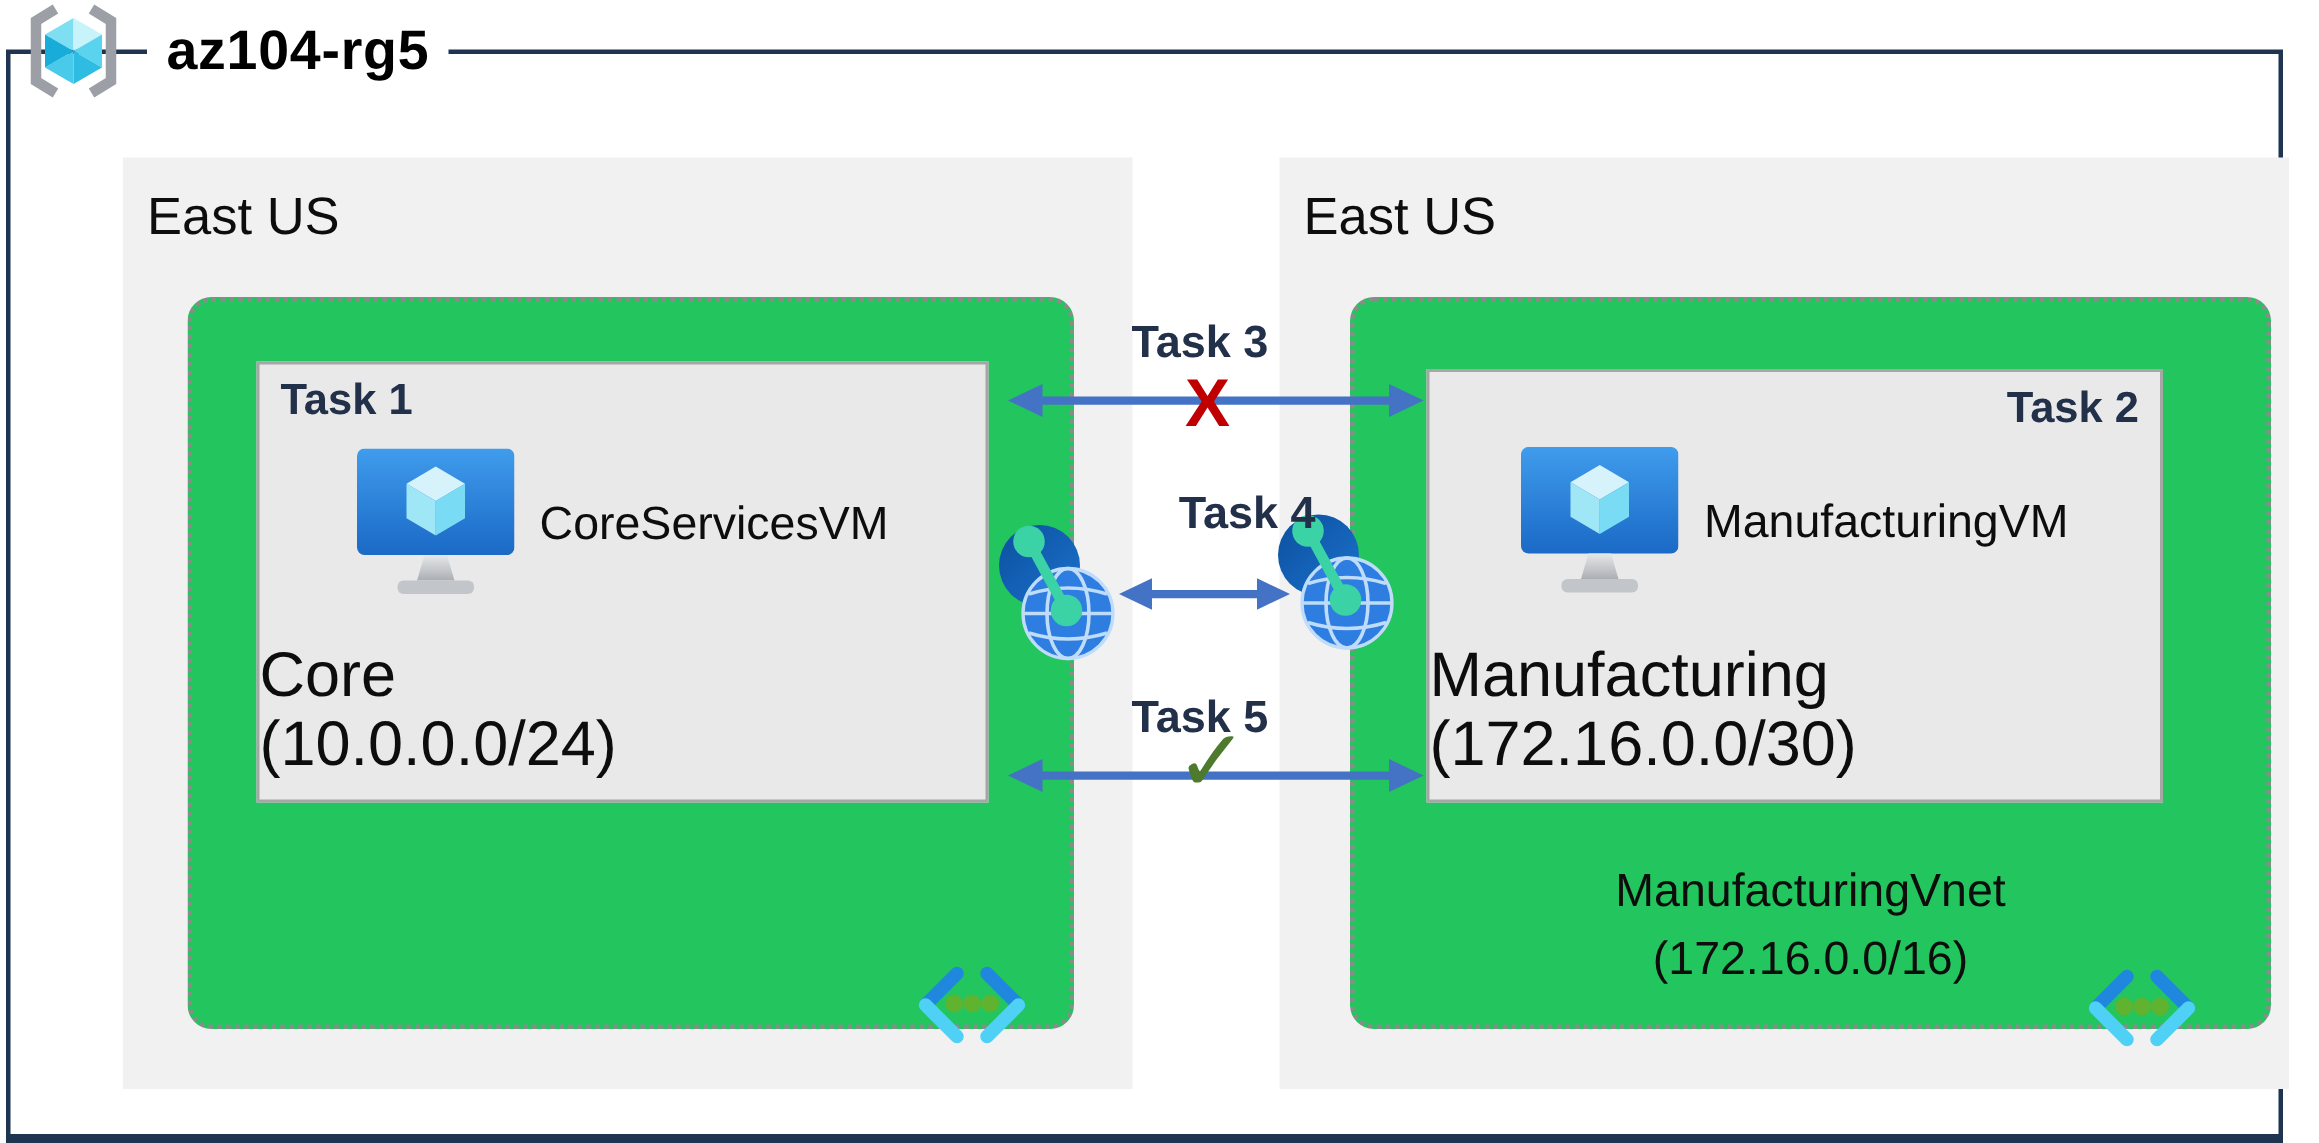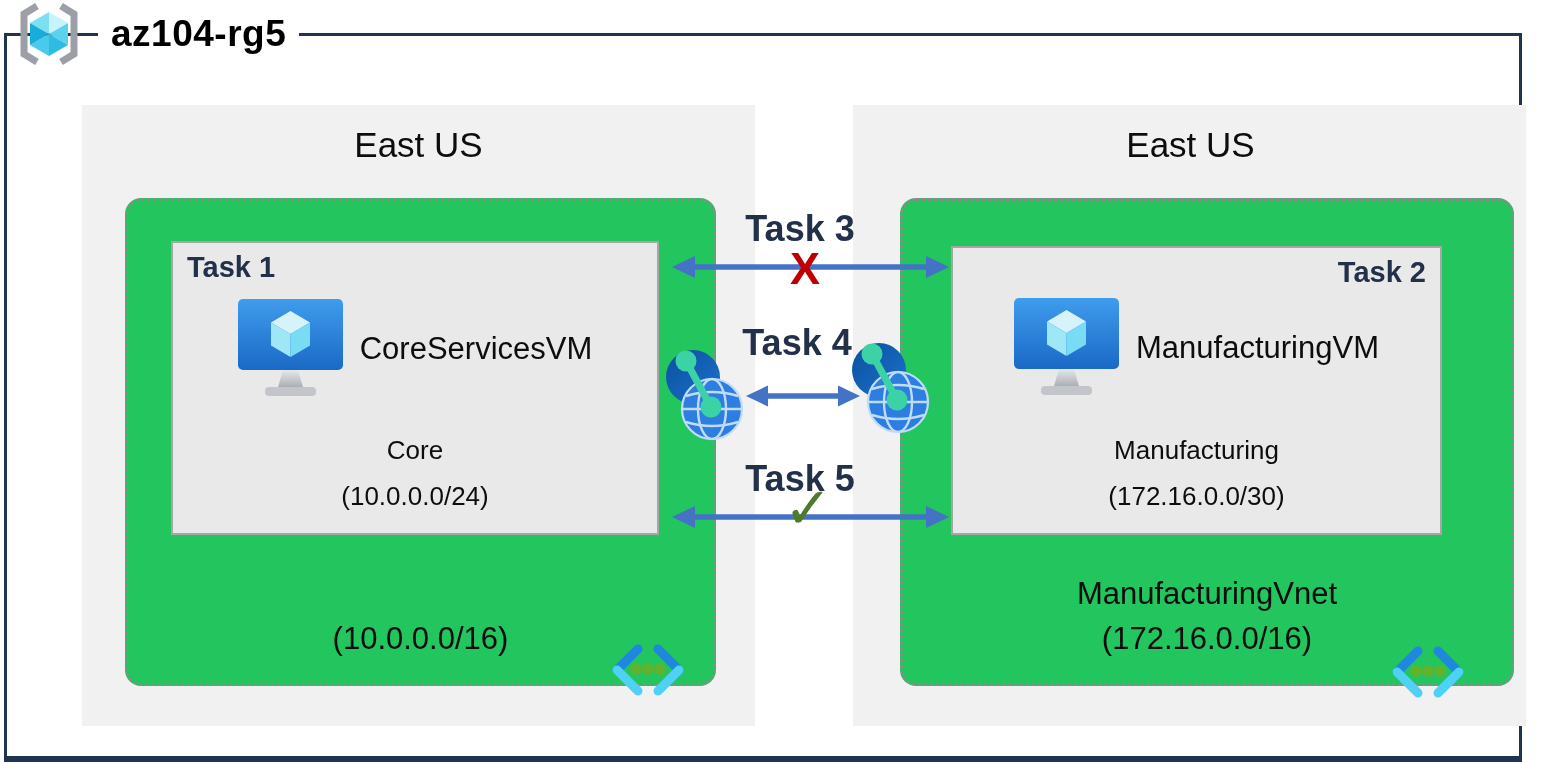--- a/index.html
+++ b/index.html
@@ -10,50 +10,50 @@
   
   .rg-frame{position:absolute;left:4px;top:33px;right:4px;bottom:0;
     border:3px solid #1F3450;border-bottom-width:6px;}
   .rg-icon{position:absolute;left:6px;top:0;z-index:6;}
   .rg-title{position:absolute;left:98px;top:10px;z-index:5;background:#fff;
     padding:0 13px;font-size:37px;font-weight:bold;line-height:48px;color:#000;letter-spacing:.5px;}
   
   .region{position:absolute;top:105px;height:621px;background:#F1F1F2;}
   .region.left{left:82px;width:673px;}
   .region.right{left:853px;width:675px;}
-  .region-title{position:absolute;top:16px;left:0;right:0;text-align:center;
+  .region-title{position:absolute;top:16px;left:16px;right:0;text-align:left;
     font-size:35px;line-height:48px;color:#0d0d0d;}
   
   .vnet{position:absolute;background:#22c55e;border:3px dotted #8B8B8B;border-radius:16px;}
   .vnet.left{left:125px;top:198px;width:585px;height:482px;}
   .vnet.right{left:900px;top:198px;width:608px;height:482px;}
   
   .subnet{position:absolute;background:#E9E9EA;border:2px solid #A6A6A6;}
   .subnet.left{left:43px;top:40px;width:484px;height:290px;}
   .subnet.right{left:48px;top:45px;width:487px;height:285px;}
   .task-label{position:absolute;top:5px;font-size:29px;font-weight:bold;color:#22304A;line-height:38px;}
   .task-label.tl-left{left:14px;}
   .task-label.tl-right{right:14px;margin-left:27px;}
   .vm-row{position:absolute;left:0;right:0;display:flex;align-items:center;justify-content:center;gap:17px;}
   .vm-row.left{top:56px;}
   .vm-row.right{top:50px;}
   .vm-name{font-size:31px;color:#0d0d0d;}
-  .subnet-name{position:absolute;left:0;right:0;bottom:14px;text-align:center;
-    font-size:26px;line-height:46px;color:#0d0d0d;}
+  .subnet-name{position:absolute;left:0;right:0;bottom:14px;
+    font-size:42px;line-height:46px;color:#0d0d0d;}
   .vnet-name{position:absolute;left:0;right:0;bottom:22px;text-align:center;
     font-size:31px;line-height:45px;color:#0d0d0d;}
   .vnet-badge{position:absolute;z-index:7;}
   .vnet-badge.left{left:610px;top:644px;}
   .vnet-badge.right{left:1390px;top:646px;}
   
   .overlay{position:absolute;left:0;top:0;width:1546px;height:762px;z-index:8;pointer-events:none;}
-  .conn-label{position:absolute;width:160px;text-align:center;font-size:36px;font-weight:bold;
+  .conn-label{position:absolute;width:160px;text-align:center;font-size:30px;font-weight:bold;
     color:#22304A;line-height:36px;z-index:9;}
   #task3-label{left:720px;top:211px;}
-  #task4-label{left:717px;top:325px;}
+  #task4-label{left:717px;top:325px;text-align:right;}
   #task5-label{left:720px;top:461px;}
   .marker-x{position:absolute;left:778px;top:246px;width:54px;text-align:center;
     font-size:45px;line-height:46px;font-weight:bold;color:#C00000;z-index:10;}
   .marker-check{position:absolute;left:776px;top:479px;width:64px;text-align:center;
     font-size:58px;line-height:58px;font-weight:bold;color:#4E7A2D;z-index:10;}
 </style>
 </head>
 <body>
 
 <div id="canvas">
@@ -100,21 +100,20 @@
           <rect x="27" y="88" width="51" height="9" rx="4" fill="#C2C6CA"></rect>
         </svg>
         <div class="vm-name">CoreServicesVM</div>
       </div>
       <div class="subnet-name">
         <div>Core</div>
         <div>(10.0.0.0/24)</div>
       </div>
     </div>
     <div class="vnet-name">
-      <div>(10.0.0.0/16)</div>
     </div>
   </div>
 
   <svg class="vnet-badge left" width="76" height="52" viewBox="0 0 76 52">
     <path d="M28 5 L7 26" stroke="#1F87DD" stroke-width="9" stroke-linecap="round" fill="none"></path>
     <path d="M7 26 L28 47" stroke="#4FD0F5" stroke-width="9" stroke-linecap="round" fill="none"></path>
     <path d="M48 5 L69 26" stroke="#1F87DD" stroke-width="9" stroke-linecap="round" fill="none"></path>
     <path d="M69 26 L48 47" stroke="#4FD0F5" stroke-width="9" stroke-linecap="round" fill="none"></path>
     <circle cx="26" cy="25" r="6" fill="#5FB32F"></circle>
     <circle cx="38" cy="25" r="6" fill="#5FB32F"></circle>

